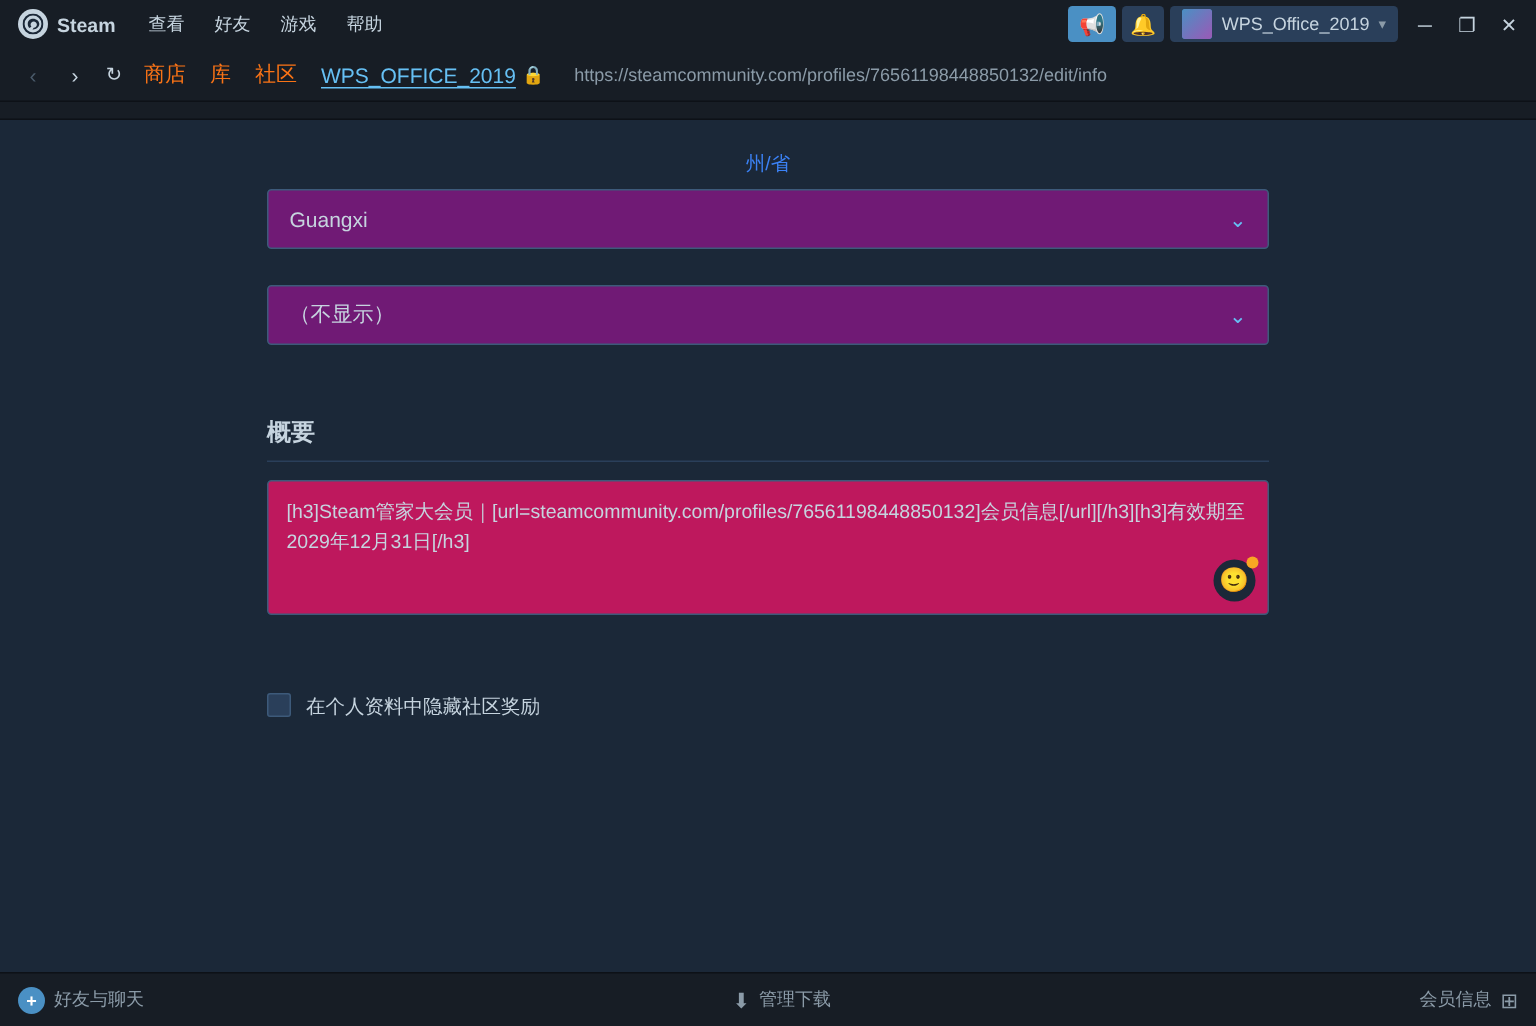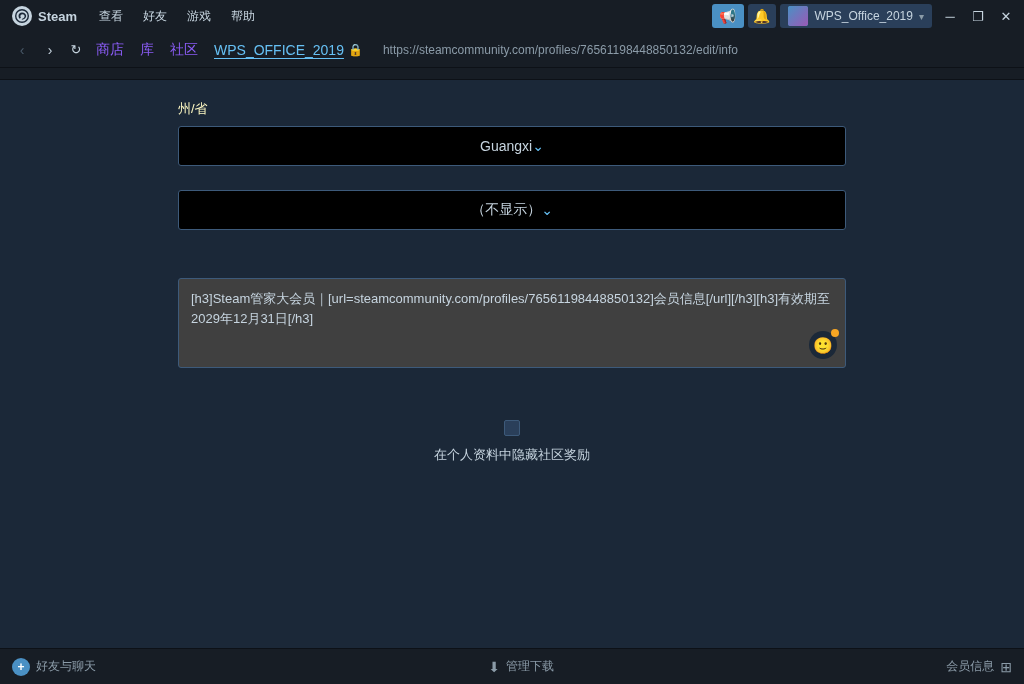--- a/index.html
+++ b/index.html
@@ -166,21 +166,21 @@
       margin-left: 4px;
     }
     .nav-tabs {
       display: flex;
       align-items: center;
       gap: 16px;
       margin-left: 8px;
     }
     .nav-tab {
       font-size: 14px;
-      color: #8b5cf6;
+      color: #f97316;
       cursor: pointer;
       text-decoration: none;
     }
     .nav-tab.active {
       color: #66c0f4;
       text-decoration: underline;
       text-underline-offset: 3px;
     }
     .nav-url {
       font-size: 12px;
@@ -194,32 +194,33 @@
       margin: 0 auto;
       padding-top: 8px;
     }
 
     
     .form-section {
       padding: 12px 16px;
     }
     .field-label {
       font-size: 13px;
-      color: #fef9c3;
+      color: #3b82f6;
       margin-bottom: 8px;
+      text-align: center;
     }
     .select-dropdown {
       width: 100%;
       height: 40px;
-      background: #000000;
+      background: #701a75;
       border: 1px solid #3d5a7a;
       border-radius: 3px;
       display: flex;
       align-items: center;
-      justify-content: center;
+      justify-content: space-between;
       padding: 0 14px;
       cursor: pointer;
     }
     .select-value {
       font-size: 14px;
       color: #c6d4df;
     }
     .select-chevron {
       font-size: 14px;
       color: #66c0f4;
@@ -231,21 +232,21 @@
     }
     .section-title {
       font-size: 16px;
       color: #c6d4df;
       font-weight: bold;
       margin-bottom: 12px;
       padding-bottom: 8px;
       border-bottom: 1px solid #2a3f5a;
     }
     .summary-textarea-wrapper {
-      background: #404040;
+      background: #be185d;
       border: 1px solid #3d5a7a;
       border-radius: 3px;
       padding: 10px 12px;
       min-height: 90px;
       position: relative;
     }
     .summary-text {
       font-size: 13px;
       color: #c6d4df;
       line-height: 1.5;
@@ -273,24 +274,23 @@
       background: #f8a623;
       border-radius: 50%;
     }
 
     
     .prefs-section {
       padding: 16px 16px 8px 16px;
     }
     .pref-item {
       display: flex;
-      align-items: center;
+      align-items: flex-start;
       gap: 10px;
       padding: 8px 0;
-      flex-direction: column;
     }
     .checkbox {
       width: 16px;
       height: 16px;
       background: #2a3f5a;
       border: 1px solid #3d5a7a;
       border-radius: 2px;
       flex-shrink: 0;
       cursor: pointer;
     }
@@ -440,20 +440,21 @@
     <div class="form-section">
       <div class="select-dropdown">
         <span class="select-value">（不显示）</span>
         <span class="select-chevron">⌄</span>
       </div>
     </div>
 
     <div style="height:20px;"></div>
 
     <div class="summary-section">
+      <div class="section-title">概要</div>
       <div class="summary-textarea-wrapper">
         <div class="summary-text">[h3]Steam管家大会员｜[url=steamcommunity.com/profiles/76561198448850132]会员信息[/url][/h3][h3]有效期至2029年12月31日[/h3]</div>
         <div class="emoji-btn">
           <span>🙂</span>
           <div class="emoji-dot"></div>
         </div>
       </div>
     </div>
 
     <div style="height:20px;"></div>

